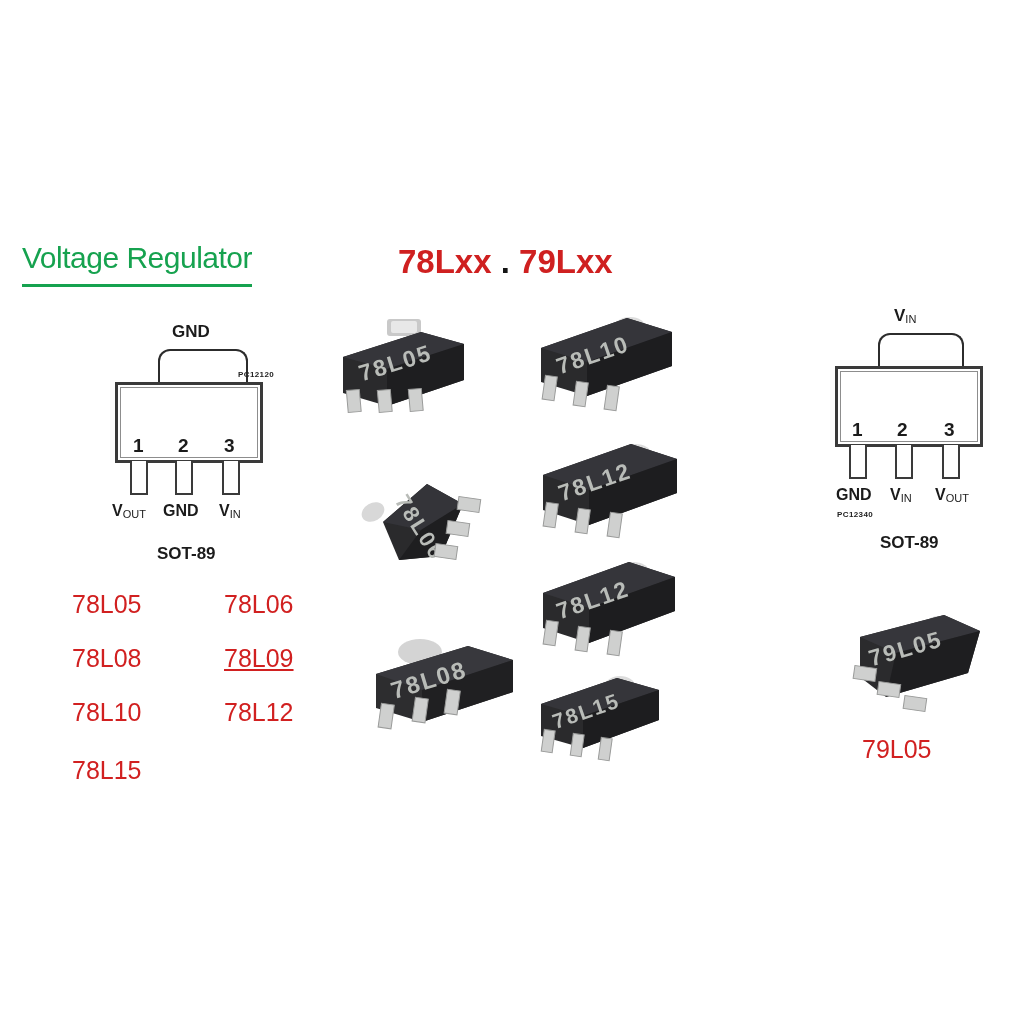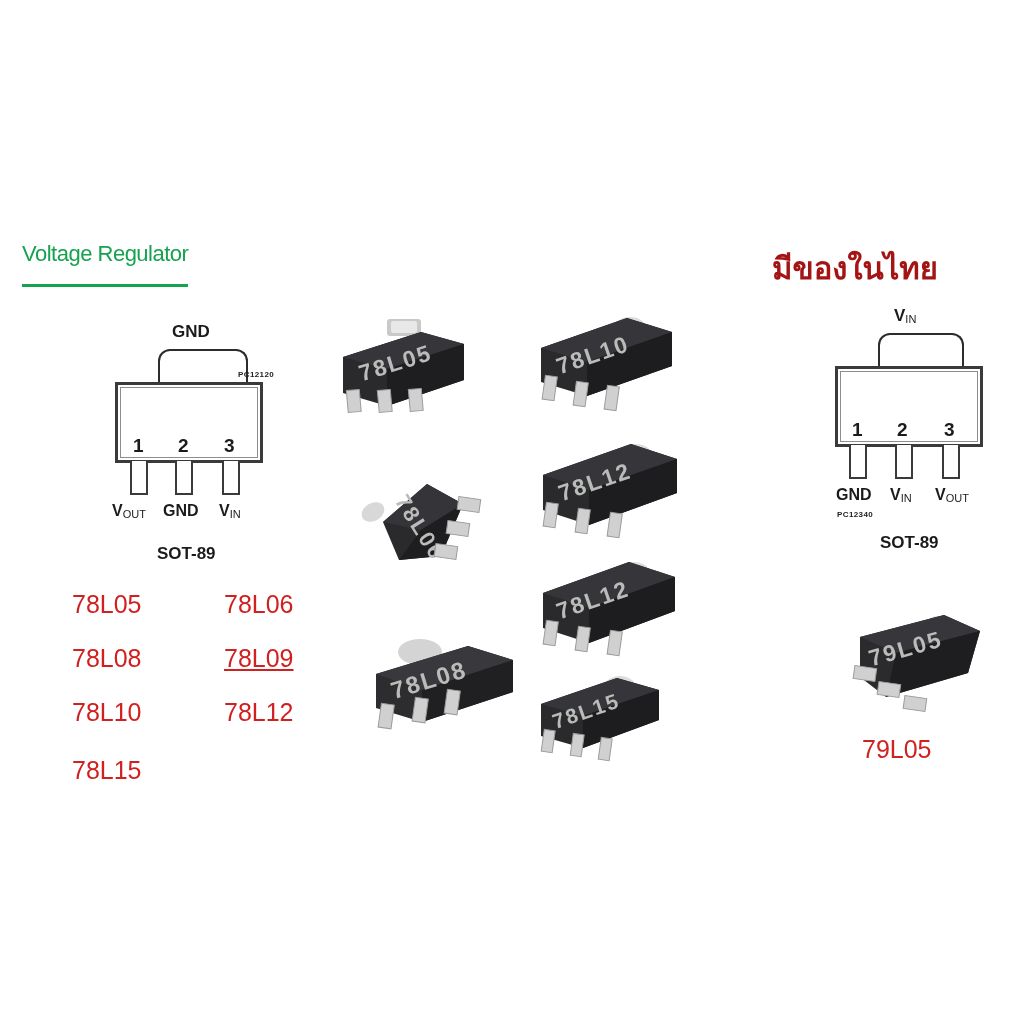--- a/index.html
+++ b/index.html
@@ -19,21 +19,21 @@
     left: 0; top: 0;
     width: 1024px;
     height: 1024px;
     background: #ffffff;
   }
   .abs { position: absolute; }
 
   
   #heading-voltage-regulator {
     left: 22px; top: 241px;
-    font-size: 22px;
+    font-size: 30px;
     color: #16a24f;
     letter-spacing: -0.5px;
     white-space: nowrap;
     font-family: "Liberation Sans", sans-serif;
     text-align: center;
   }
   #heading-voltage-regulator .rule {
     position: absolute;
     left: 0; top: 43px;
     width: 100%;
@@ -158,22 +158,24 @@
 </head>
 <body>
 
 <div class="stage">
 
   <div class="abs" id="heading-voltage-regulator">
     <span>Voltage Regulator</span>
     <span class="rule"></span>
   </div>
 
-
-  <div class="abs" id="heading-thai">มีของในไทย</div>
+  <div class="abs" id="heading-series">
+    <span>78Lxx</span><span class="dot"> . </span><span>79Lxx</span>
+  </div>
+
 
   <div class="pinout" style="left:110px; top:322px; width:200px; height:250px;">
 
     <div class="pin-tab-label" style="left:62px; top:0px;">GND</div>
 
     <div class="tab-shape" style="left:48px; top:27px; width:86px; height:34px;"></div>
 
     <div class="body-rect" style="left:5px; top:60px; width:148px; height:81px;">
       <div class="inner-line"></div>
     </div>

